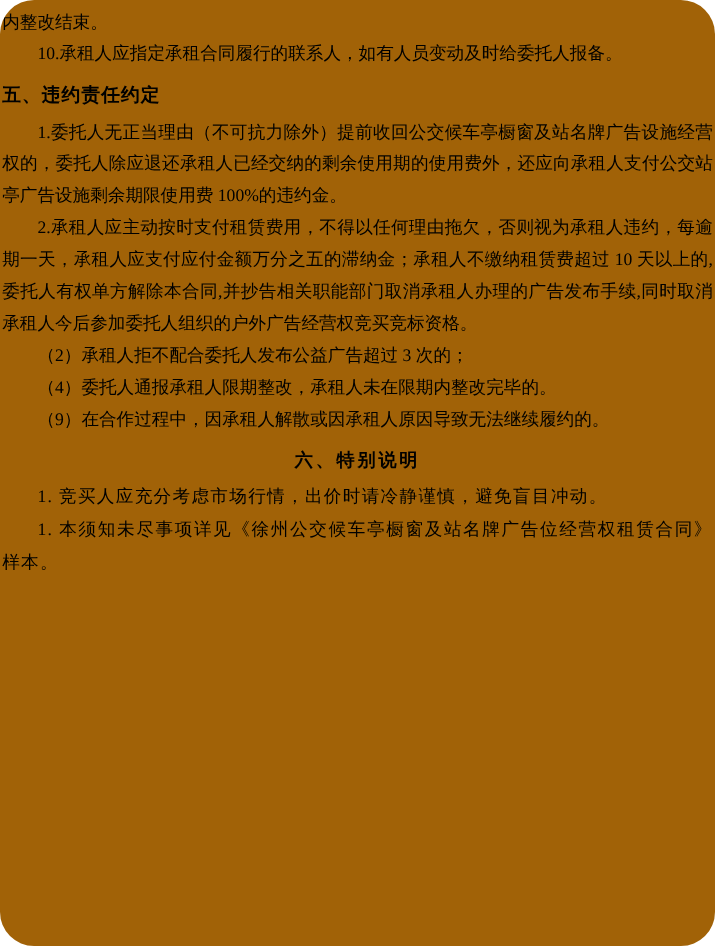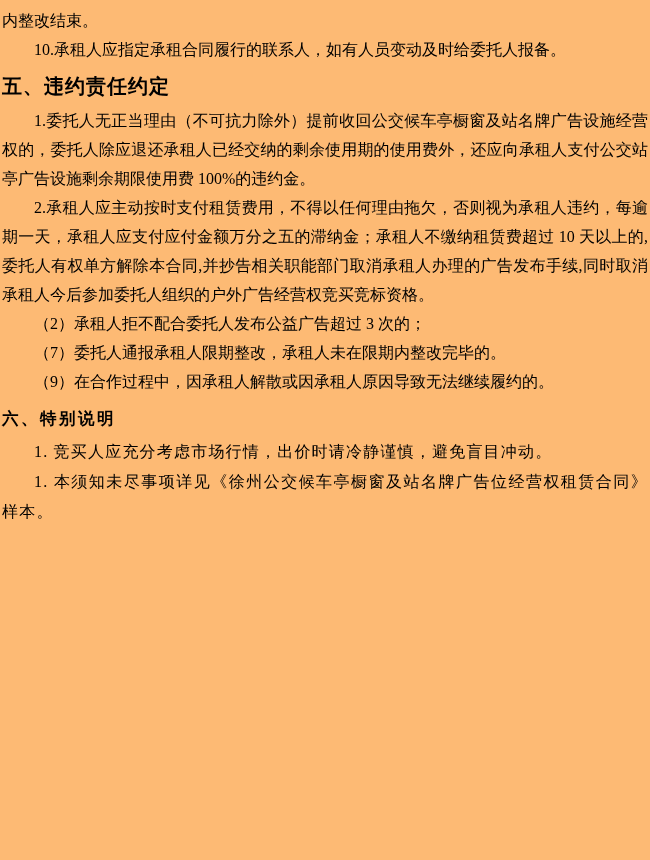--- a/index.html
+++ b/index.html
@@ -5,69 +5,70 @@
   html, body {
     margin: 0;
     padding: 0;
     background: #ffffff;
   }
   .page {
     position: relative;
     width: 650px;
     height: 860px;
     margin: 0;
-    background: #fdba74;
+    background: #a16207;
     color: #000000;
     box-sizing: border-box;
     padding: 6px 2px 0 2px;
     font-family: "Liberation Serif", "DejaVu Serif", serif;
     font-size: 16px;
     line-height: 29px;
     overflow: hidden;
+    border-radius: 31px;
   }
   .para {
     margin: 0;
     text-align: justify;
     text-justify: inter-ideograph;
     word-break: break-all;
   }
   .indent {
     text-indent: 32px;
   }
   .heading-hei {
     margin: 8px 0 5px 0;
     font-family: "Liberation Sans", "DejaVu Sans", sans-serif;
     font-weight: bold;
-    font-size: 20px;
+    font-size: 17px;
     line-height: 29px;
     letter-spacing: 1px;
     text-align: left;
   }
   .heading-song {
     margin: 8px 0 4px 0;
     font-family: "Liberation Serif", "DejaVu Serif", serif;
     font-weight: bold;
     font-size: 16.5px;
     line-height: 29px;
     letter-spacing: 2.5px;
-    text-align: left;
+    text-align: center;
   }
   .kai {
     letter-spacing: 1.2px;
     line-height: 30px;
   }
 </style>
 </head>
 <body>
 
 <div class="page">
   <p class="para">内整改结束。</p>
   <p class="para indent">10.承租人应指定承租合同履行的联系人，如有人员变动及时给委托人报备。</p>
   <h3 class="heading-hei">五、违约责任约定</h3>
   <p class="para indent">1.委托人无正当理由（不可抗力除外）提前收回公交候车亭橱窗及站名牌广告设施经营权的，委托人除应退还承租人已经交纳的剩余使用期的使用费外，还应向承租人支付公交站亭广告设施剩余期限使用费 100%的违约金。</p>
   <p class="para indent">2.承租人应主动按时支付租赁费用，不得以任何理由拖欠，否则视为承租人违约，每逾期一天，承租人应支付应付金额万分之五的滞纳金；承租人不缴纳租赁费超过 10 天以上的,委托人有权单方解除本合同,并抄告相关职能部门取消承租人办理的广告发布手续,同时取消承租人今后参加委托人组织的户外广告经营权竞买竞标资格。</p>
   <p class="para indent">（2）承租人拒不配合委托人发布公益广告超过 3 次的；</p>
-  <p class="para indent">（7）委托人通报承租人限期整改，承租人未在限期内整改完毕的。</p>
+  <p class="para indent">（4）委托人通报承租人限期整改，承租人未在限期内整改完毕的。</p>
   <p class="para indent">（9）在合作过程中，因承租人解散或因承租人原因导致无法继续履约的。</p>
   <h3 class="heading-song">六、特别说明</h3>
   <p class="para indent kai">1. 竞买人应充分考虑市场行情，出价时请冷静谨慎，避免盲目冲动。</p>
   <p class="para indent kai">1. 本须知未尽事项详见《徐州公交候车亭橱窗及站名牌广告位经营权租赁合同》样本。</p>
 </div>
 
 </body></html>

